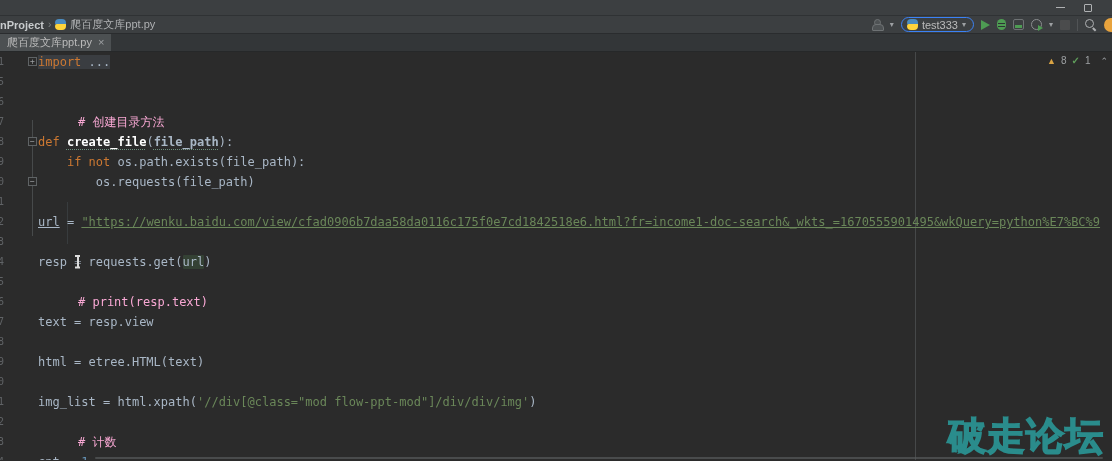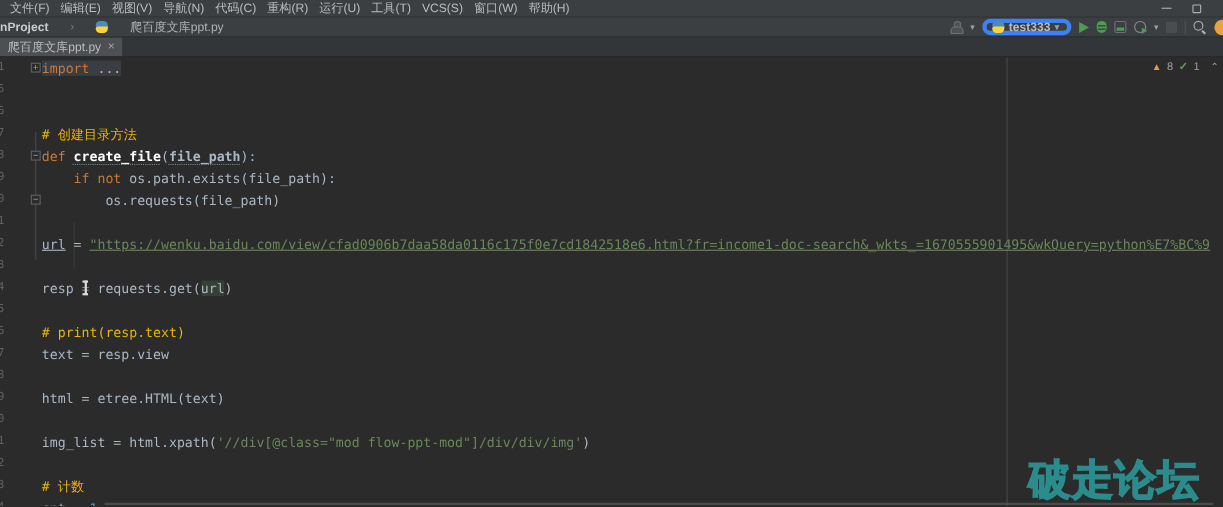--- a/index.html
+++ b/index.html
@@ -14,38 +14,38 @@
   .win-title { margin-left:16px; color:#9DA0A3; white-space:nowrap; }
   .win-controls { margin-left:auto; display:flex; align-items:center; height:100%; }
   .win-btn { width:28px; height:100%; display:flex; align-items:center; justify-content:center; }
   .glyph-min { width:9px; height:1px; background:#AFB1B3; }
   .glyph-restore { width:8px; height:8px; border:1px solid #AFB1B3; border-radius:1px; }
   .win-spacer { width:10px; }
 
   
   .navbar { height:18px; background:#3C3F41; display:flex; align-items:center;
             font-size:11px; color:#AFB1B3; border-bottom:1px solid #2A2C2E; position:relative; overflow:hidden; }
-  .crumbs { display:flex; align-items:center; gap:20px; }
+  .crumbs { display:flex; align-items:center; gap:4px; }
   .crumb-project { font-weight:bold; color:#C8CBCD; }
   .crumb-sep { color:#7F8385; font-size:10px; }
   .pyicon { width:11px; height:11px; position:relative; display:inline-block; }
   .pyicon::before { content:""; position:absolute; left:0; top:0; width:11px; height:6px;
                     background:#4B8BBE; border-radius:4px 4px 0 2px; }
   .pyicon::after { content:""; position:absolute; left:0; bottom:0; width:11px; height:6px;
                    background:#FFD43B; border-radius:2px 0 4px 4px; }
   .toolbar { margin-left:auto; display:flex; align-items:center; gap:7px; padding-right:2px; }
   .tb-sep { width:1px; height:12px; background:#515456; }
   .person-icon { width:12px; height:12px; position:relative; }
   .person-icon::before { content:""; position:absolute; left:3.5px; top:0; width:5px; height:5px;
                          border-radius:50%; background:#4E5254; border:1px solid #6E7274; }
   .person-icon::after { content:""; position:absolute; left:1px; bottom:0; width:10px; height:5px;
                         border-radius:4px 4px 1px 1px; background:#4E5254; border:1px solid #6E7274; }
   .dd-arrow { font-size:8px; color:#9DA0A3; }
-  .runconfig { display:flex; align-items:center; gap:4px; border:4px solid #3b82f6;
-               border-radius:8px; padding:1px 7px 1px 5px; height:15px;font-weight:bold; }
+  .runconfig { display:flex; align-items:center; gap:4px; border:1px solid #3b82f6;
+               border-radius:8px; padding:1px 7px 1px 5px; height:15px; }
   .runconfig .label { color:#BBBBBB; font-size:11px; }
   .play-icon { width:0; height:0; border-left:9px solid #4E9C53; border-top:5.5px solid transparent;
                border-bottom:5.5px solid transparent; }
   .bug-icon { width:9px; height:11px; background:#4E9C53; border-radius:5px;
               position:relative; }
   .bug-icon::before { content:""; position:absolute; left:1px; right:1px; top:4px; height:1px;
                       background:#2F3335; box-shadow:0 3px 0 #2F3335; }
   .coverage-icon { width:11px; height:11px; border:1px solid #6E7274; border-radius:2px; position:relative; }
   .coverage-icon::after { content:""; position:absolute; left:1px; bottom:1px; width:7px; height:3px; background:#4E9C53; }
   .profiler-icon { width:11px; height:11px; border:1.5px solid #8A8D8F; border-radius:50%; position:relative; }
@@ -75,62 +75,49 @@
   .row { display:flex; height:20px; line-height:20px; }
   .gnum { width:6px; position:relative; overflow:hidden; flex:none; }
   .gnum span { position:absolute; right:2px; color:#606366; font-size:10px; }
   .gfold { width:32px; flex:none; position:relative; }
   .foldbox { position:absolute; right:1px; top:5px; width:9px; height:9px; border:1px solid #5F6365;
              background:#2B2B2B; color:#9DA0A3; font-size:8px; line-height:7px; text-align:center; z-index:2; }
   .codetext { white-space:pre; flex:1; overflow:hidden; }
   .kw { color:#CC7832; }
   .fn { color:#ffffff; font-weight:bold; text-decoration:underline dotted #6E8F7E 1px; text-underline-offset:3px; }
   .par { color:#A9B7C6; text-decoration:underline dotted #6E8F7E 1px; text-underline-offset:3px;font-weight:bold; }
-  .cm { color:#eab308; }
+  .cm { color:#f9a8d4;margin-left:40px; }
   .str { color:#6A8759; }
   .strU { color:#6A8759; text-decoration:underline; }
   .lnkU { color:#A9B7C6; text-decoration:underline; }
   .num { color:#6897BB; }
   .foldbg { background:#3A3D41;text-align:center; }
   .hl { background:#344134; border-radius:1px; }
   .cursorchar { position:relative; display:inline-block; color:#78808a; }
   .cursorchar::after { content:""; position:absolute; left:45%; top:3px; height:13px; width:1.5px; background:#DCDCDC; }
   .cursorchar::before { content:""; position:absolute; left:12%; top:3px; width:72%; height:1.5px;
                         background:#DCDCDC; box-shadow:0 11.5px 0 #DCDCDC; }
 
   .inspections { position:absolute; top:3px; right:4px; display:flex; align-items:center; gap:5px;
                  font-size:10px; color:#9DA0A3; font-family:"Liberation Sans", sans-serif; }
   .warn-tri { color:#D9A343; font-size:9px; }
   .ok-check { color:#5F9E5B; font-size:10px; font-weight:bold; }
   .insp-chevron { margin-left:5px; color:#9DA0A3; font-size:9px; }
 
   .hscrollbar { position:absolute; bottom:1px; left:95px; width:1008px; height:2px;
                 background:#595C5E; opacity:.65; border-radius:1px; }
 
-  .watermark { position:absolute; right:21px; bottom:-2px; font-size:38px; font-weight:bold;
+  .watermark { position:absolute; right:8px; bottom:-2px; font-size:38px; font-weight:bold;
                color:#2A8C8C; letter-spacing:1px; font-family:"Liberation Sans", sans-serif;
                z-index:10; -webkit-text-stroke:1.5px #2A8C8C; }
 </style>
 </head>
 <body>
 
 <div class="titlebar">
-  <div class="menus">
-    <span class="menu-item">文件(F)</span>
-    <span class="menu-item">编辑(E)</span>
-    <span class="menu-item">视图(V)</span>
-    <span class="menu-item">导航(N)</span>
-    <span class="menu-item">代码(C)</span>
-    <span class="menu-item">重构(R)</span>
-    <span class="menu-item">运行(U)</span>
-    <span class="menu-item">工具(T)</span>
-    <span class="menu-item">VCS(S)</span>
-    <span class="menu-item">窗口(W)</span>
-    <span class="menu-item">帮助(H)</span>
-  </div>
   <div class="win-controls">
     <div class="win-btn">
         <div class="glyph-min"></div>
       </div>
     <div class="win-btn">
         <div class="glyph-restore"></div>
       </div>
     <div class="win-spacer"></div>
   </div>
 </div>

